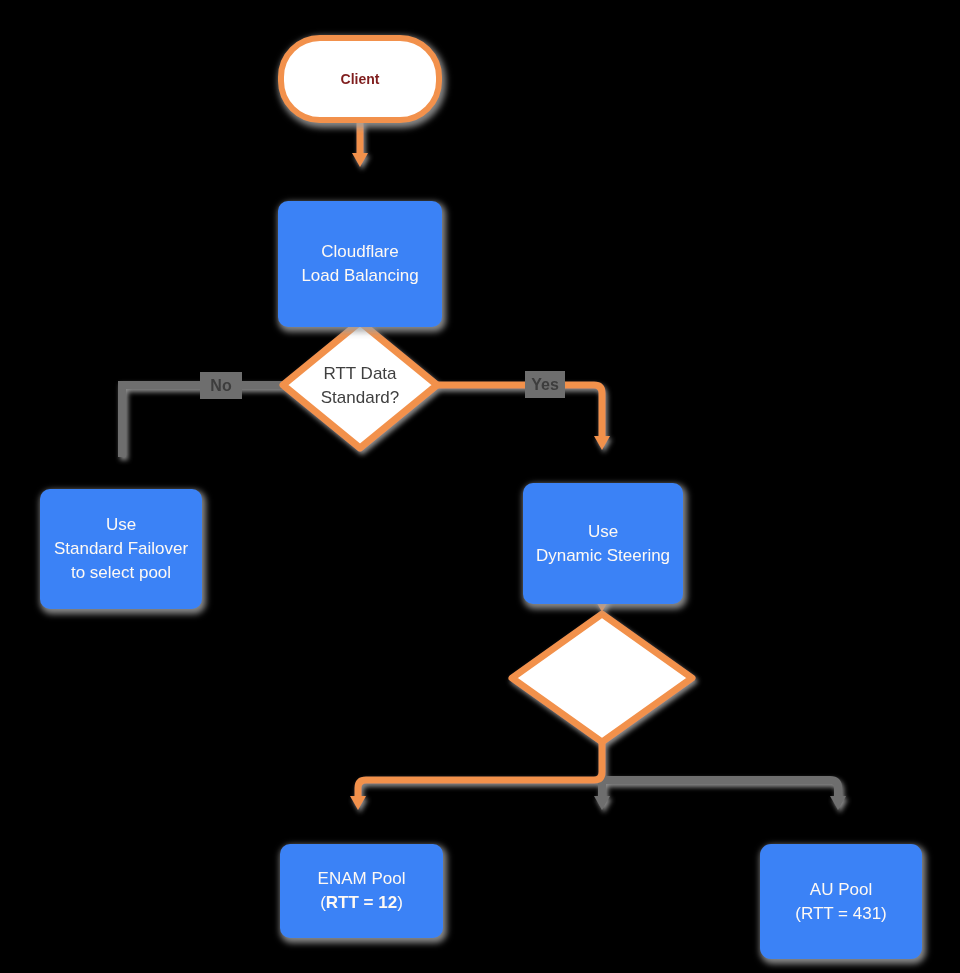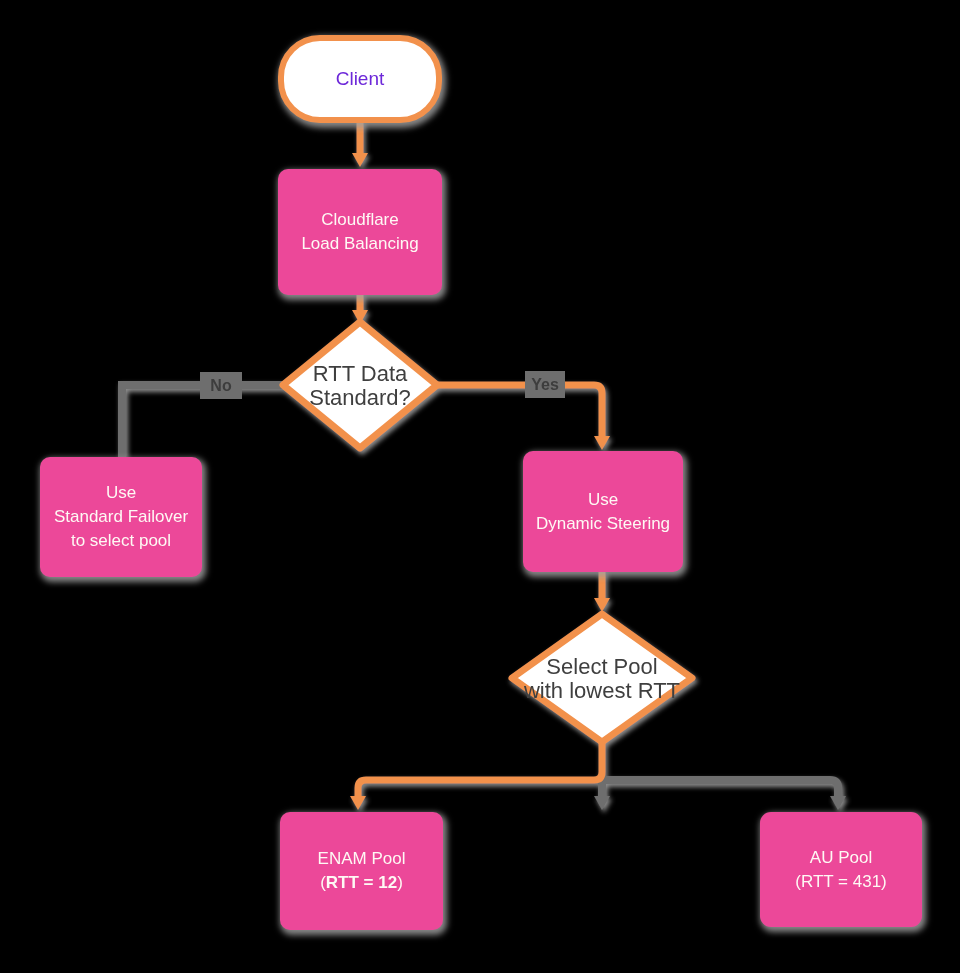--- a/index.html
+++ b/index.html
@@ -23,63 +23,65 @@
   .node {
     position: absolute;
     box-sizing: border-box;
     display: flex;
     flex-direction: column;
     align-items: center;
     justify-content: center;
     text-align: center;
   }
   .orange-box {
-    background: #ec4899;
+    background: #3b82f6;
     color: #FEF9F4;
     border-radius: 10px;
     box-shadow: 2px 3px 6px 2px rgba(160,160,160,0.85);
     font-size: 17px;
     line-height: 24px;
+    margin-top: 32px;
   }
   .white-pill {
     background: #FFFFFF;
     border: 6px solid #F2914C;
     border-radius: 42px;
-    color: #6d28d9;
+    color: #7f1d1d;
     box-shadow: 2px 3px 6px 2px rgba(160,160,160,0.85);
-    font-size: 19px;
+    font-size: 14px;
+    font-weight: bold;
   }
   .diamond-text {
     position: absolute;
     display: flex;
     flex-direction: column;
     align-items: center;
     justify-content: center;
     text-align: center;
     color: #3F3F3F;
-    font-size: 22px;
+    font-size: 17px;
     line-height: 24px;
     pointer-events: none;
   }
   .edge-label {
     position: absolute;
     display: flex;
     align-items: center;
     justify-content: center;
     background: #6E6E6E;
     color: #3D3D3D;
     font-size: 16px;
     font-weight: bold;
   }
   
   #client            { left: 278px; top: 35px;  width: 164px; height: 88px; }
   #cloudflare        { left: 278px; top: 169px; width: 164px; height: 126px; }
   #standard-failover { left: 40px;  top: 457px; width: 162px; height: 120px; }
   #dynamic-steering  { left: 523px; top: 451px; width: 160px; height: 121px; }
-  #enam-pool         { left: 280px; top: 812px; width: 163px; height: 118px; }
+  #enam-pool         { left: 280px; top: 812px; width: 163px; height: 94px; }
   #eu-pool           { left: 522px; top: 812px; width: 161px; height: 114px; }
   #au-pool           { left: 760px; top: 812px; width: 162px; height: 115px; border-radius: 11px; }
   #rtt-diamond-text    { left: 285px; top: 355px; width: 150px; height: 62px; }
   #select-diamond-text { left: 512px; top: 648px; width: 180px; height: 62px; }
   #no-label  { left: 200px; top: 372px; width: 42px; height: 27px; }
   #yes-label { left: 487px; top: 371px; width: 40px; height: 27px; margin-left: 38px; }
 </style>
 </head>
 <body>
 
@@ -146,21 +148,17 @@
   <div id="au-pool" class="node orange-box">
     <div>AU Pool</div>
     <div>(RTT = 431)</div>
   </div>
 
   <div id="rtt-diamond-text" class="diamond-text">
     <div>RTT Data</div>
     <div>Standard?</div>
   </div>
 
-  <div id="select-diamond-text" class="diamond-text">
-    <div>Select Pool</div>
-    <div>with lowest RTT</div>
-  </div>
 
   <div id="no-label" class="edge-label">No</div>
   <div id="yes-label" class="edge-label">Yes</div>
 
 </div>
 
 </body></html>

